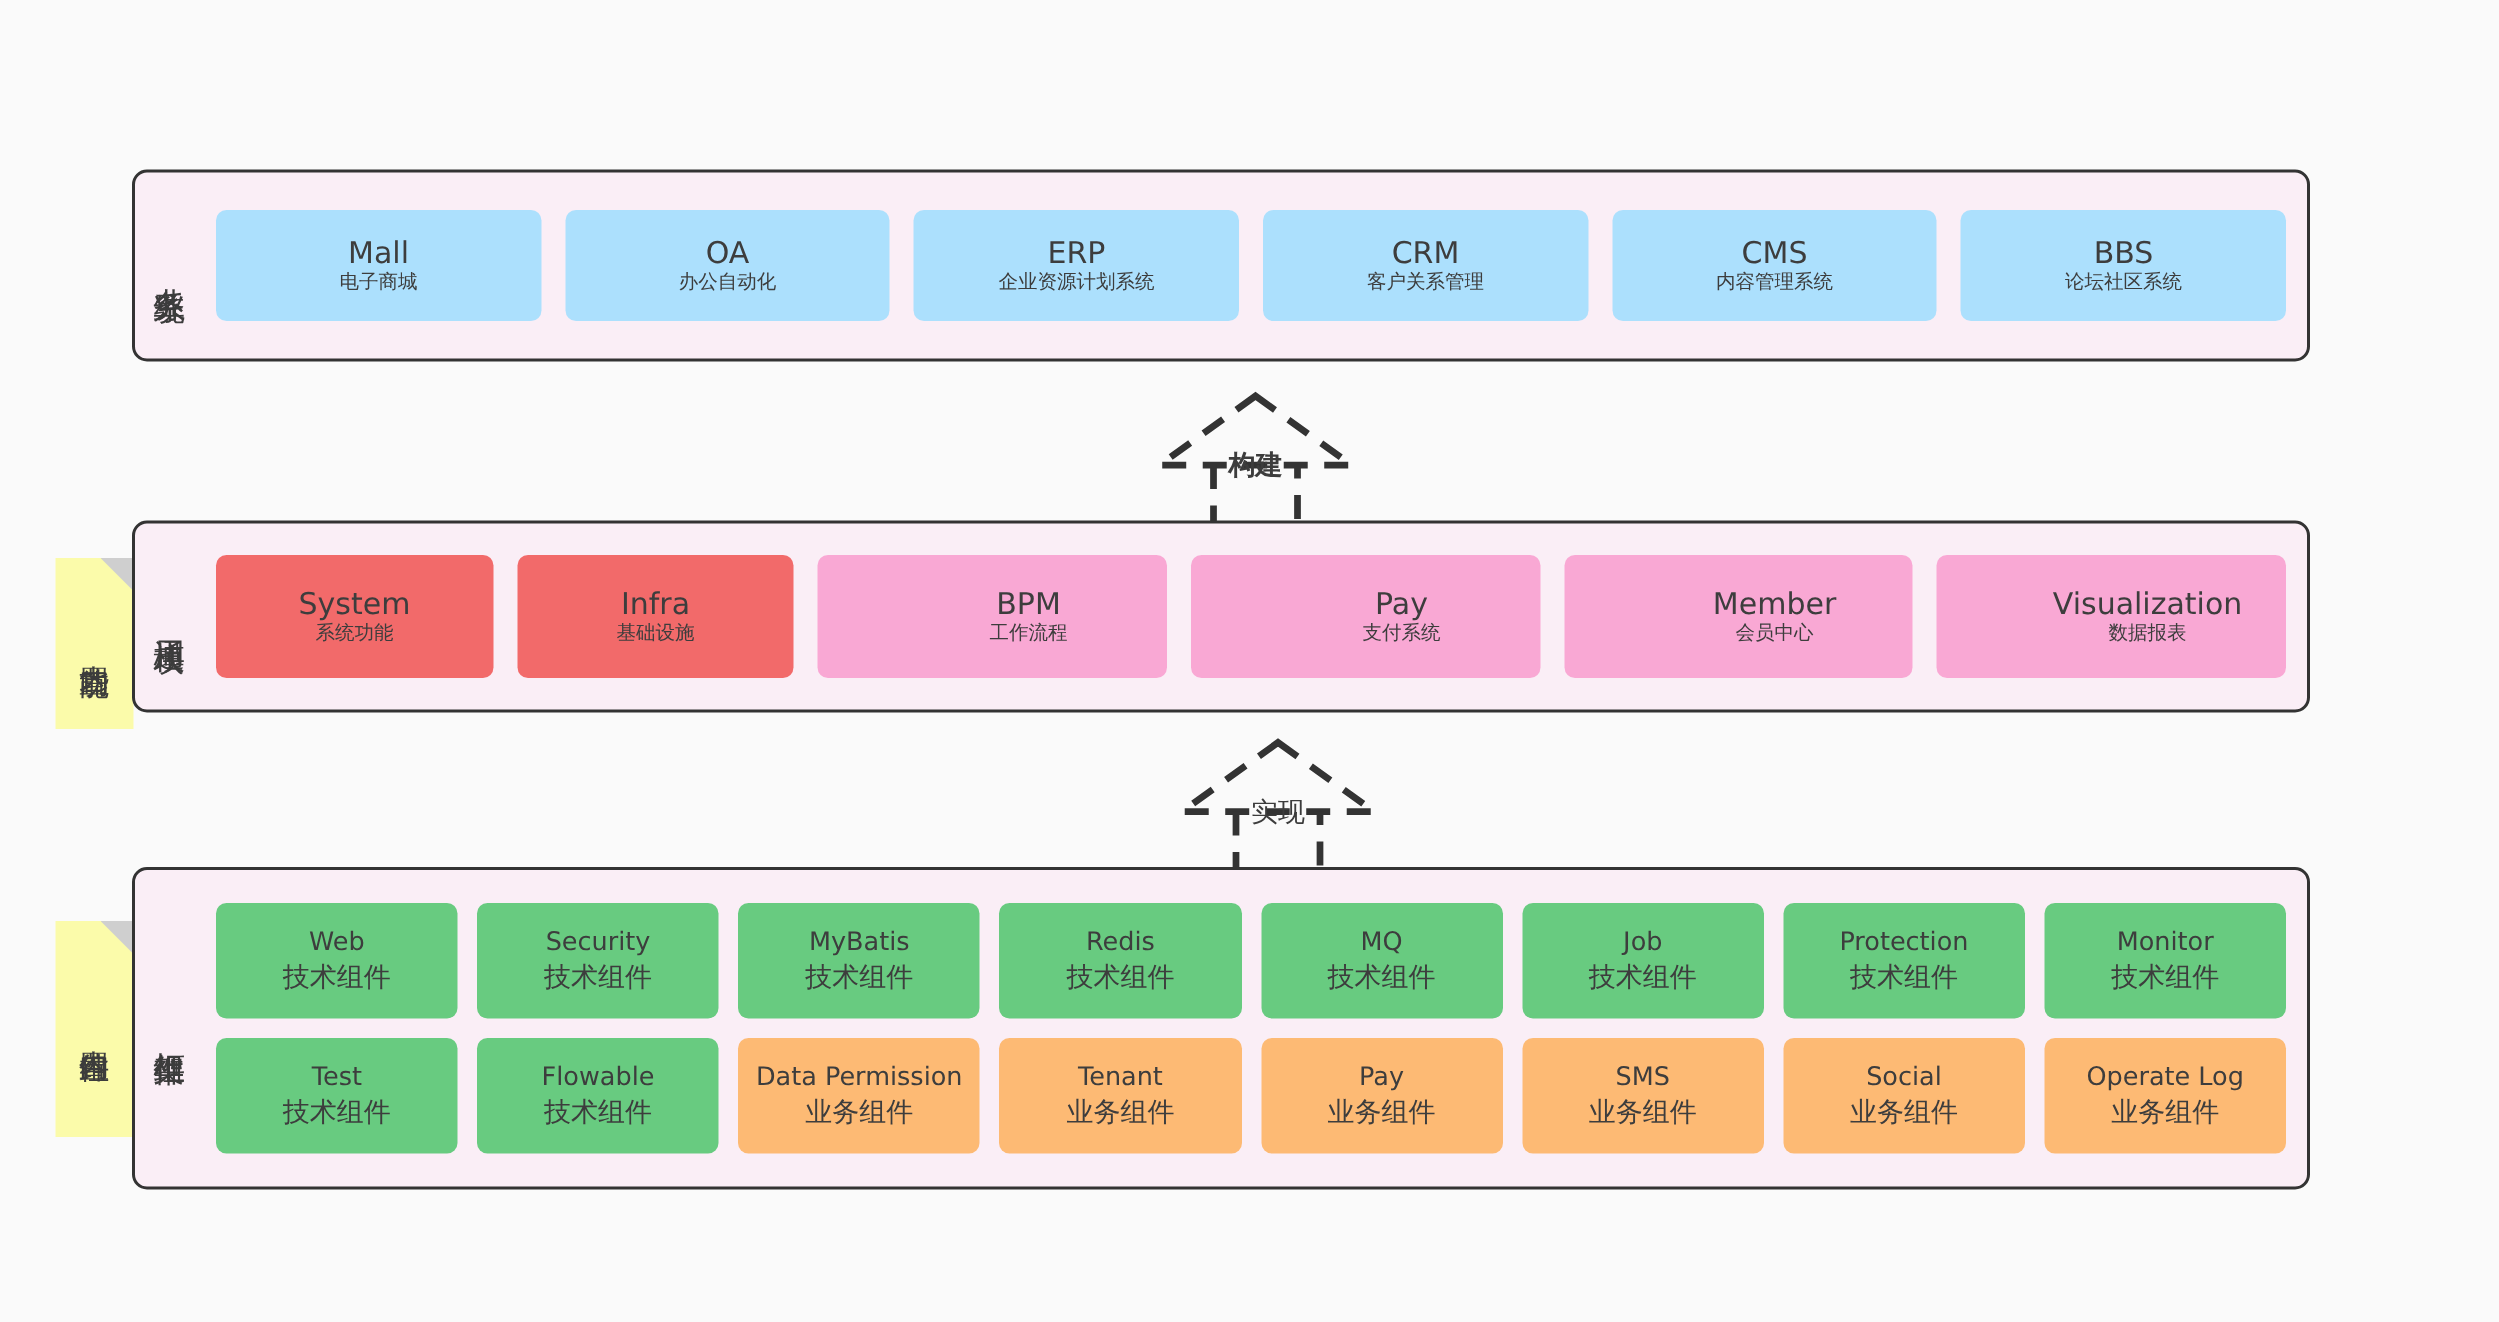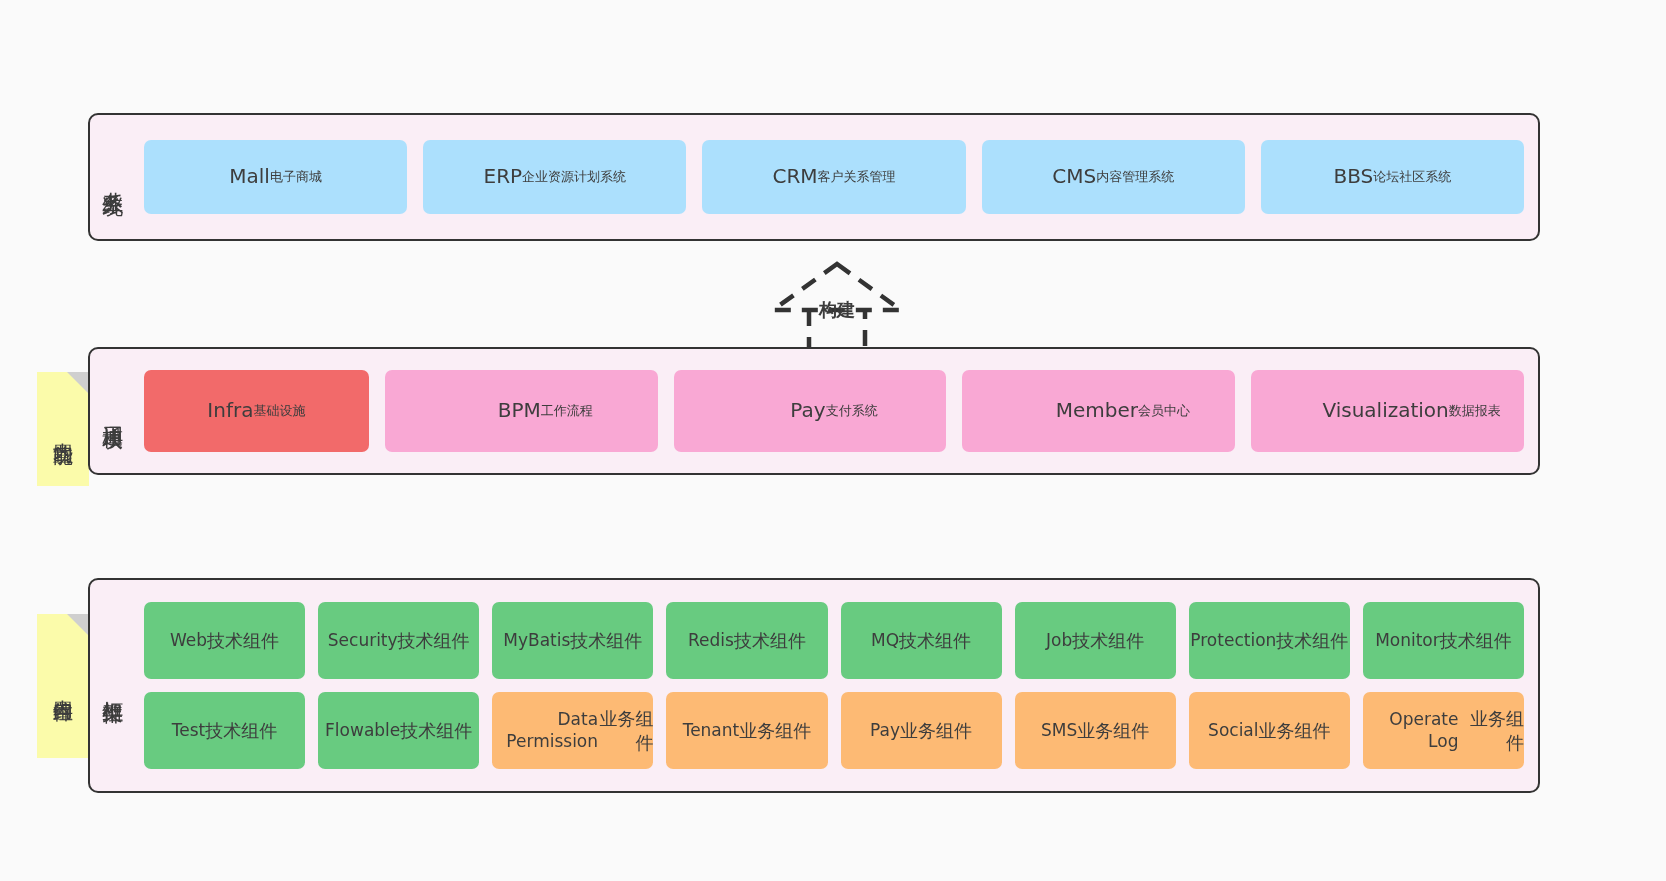--- a/index.html
+++ b/index.html
@@ -54,21 +54,21 @@
   }
   .row {
     display: flex;
     gap: 16px;
   }
   .cell {
     flex: 1 1 0;
     box-sizing: border-box;
     border-radius: 7px;
     display: flex;
-    flex-direction: row;
+    flex-direction: column;
     align-items: center;
     justify-content: center;
     text-align: right;
     color: #3d3d3d;
     line-height: 1.28;
   }
   .cell .en { font-size: 20px; }
   .cell .cn { font-size: 13px; }
 
   
@@ -144,20 +144,24 @@
 
   <div class="layer" id="layer-business">
     <div class="layer-title">业务系统</div>
     <div class="layer-body">
       <div class="row">
         <div class="cell c-blue">
           <span class="en">Mall</span>
           <span class="cn">电子商城</span>
         </div>
         <div class="cell c-blue">
+          <span class="en">OA</span>
+          <span class="cn">办公自动化</span>
+        </div>
+        <div class="cell c-blue">
           <span class="en">ERP</span>
           <span class="cn">企业资源计划系统</span>
         </div>
         <div class="cell c-blue">
           <span class="en">CRM</span>
           <span class="cn">客户关系管理</span>
         </div>
         <div class="cell c-blue">
           <span class="en">CMS</span>
           <span class="cn">内容管理系统</span>
@@ -180,20 +184,24 @@
 
   <div class="note" id="note-modules">
     <span>内置功能</span>
   </div>
 
   <div class="layer" id="layer-modules">
     <div class="layer-title">通用模块</div>
     <div class="layer-body">
       <div class="row">
         <div class="cell c-red">
+          <span class="en">System</span>
+          <span class="cn">系统功能</span>
+        </div>
+        <div class="cell c-red">
           <span class="en">Infra</span>
           <span class="cn">基础设施</span>
         </div>
         <div class="cell c-pink">
           <span class="en">BPM</span>
           <span class="cn">工作流程</span>
         </div>
         <div class="cell c-pink">
           <span class="en">Pay</span>
           <span class="cn">支付系统</span>
@@ -203,20 +211,27 @@
           <span class="cn">会员中心</span>
         </div>
         <div class="cell c-pink">
           <span class="en">Visualization</span>
           <span class="cn">数据报表</span>
         </div>
       </div>
     </div>
   </div>
 
+  <div class="arrow" id="arrow-realize">
+    <svg width="180" height="98" viewBox="0 0 180 98" aria-hidden="true">
+      <path d="M90 6 L154 52 L26 52 Z" fill="none" stroke="#333333" stroke-width="4.5" stroke-dasharray="16 11" stroke-linecap="butt"></path>
+      <path d="M62 52 L62 96 L118 96 L118 52" fill="none" stroke="#333333" stroke-width="4.5" stroke-dasharray="16 11" stroke-linecap="butt"></path>
+    </svg>
+    <div class="arrow-label">实现</div>
+  </div>
 
   <div class="note" id="note-framework">
     <span>内置组件</span>
   </div>
 
   <div class="layer" id="layer-framework">
     <div class="layer-title">框架组件</div>
     <div class="layer-body">
 
       <div class="row">

